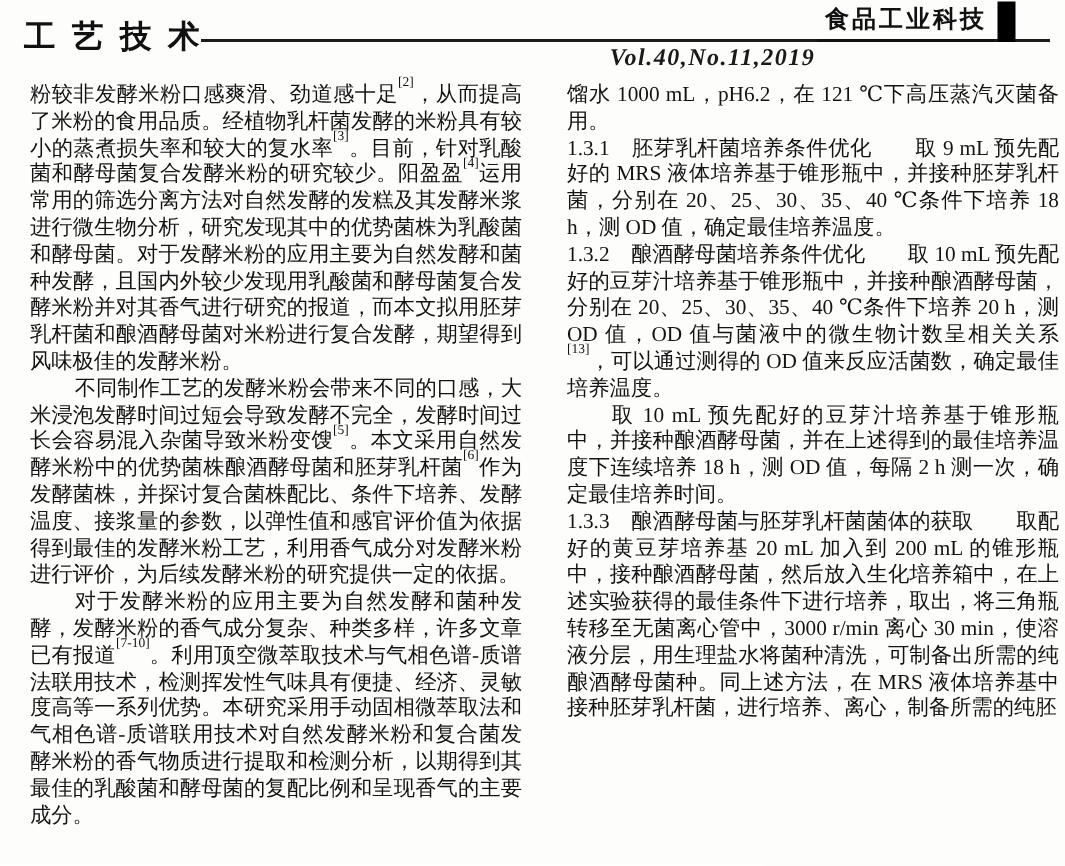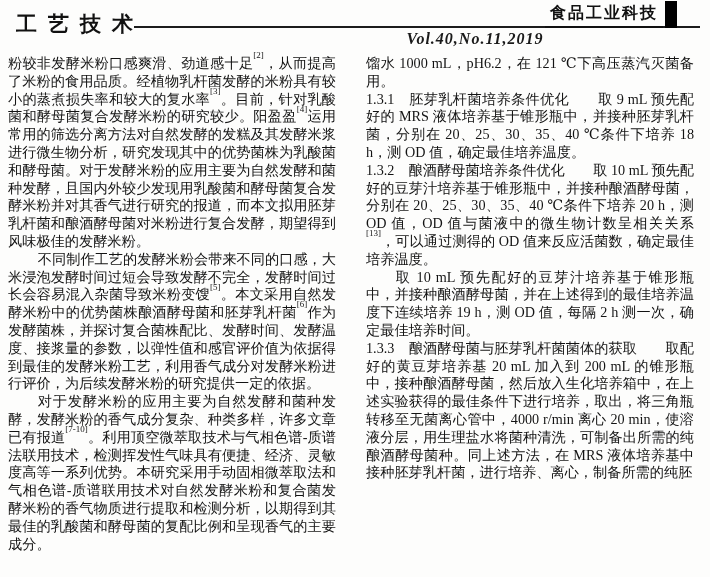--- a/index.html
+++ b/index.html
@@ -24,21 +24,21 @@
     font-size:16px; font-weight:bold; letter-spacing:2px; padding:3px 5px 2px 5px;
     border-bottom:2px solid #111; font-family:"DejaVu Serif",serif; color:#111;
   }
   .journal-logo .logo-bar { width:12px; height:27px; background:#000; margin-left:2px; }
   .vol-info {
     position:absolute; top:30px; left:360px; width:230px; text-align:center;
     font-style:italic; font-weight:bold; font-size:16px; letter-spacing:1px; color:#1a1a1a;
   }
   
   .columns {
-    position:absolute; top:55px; left:8px; width:686px;
+    position:absolute; top:55px; left:20px; width:686px;
     display:flex; gap:30px;
   }
   .column { width:336px; }
   .para {
     font-size:14.2px; line-height:17.8px; text-align:justify;
     text-justify:inter-ideograph; color:#131313;
   }
   .para.indent { text-indent:2.1em; }
   .para.heading {
     font-family:"Liberation Sans","DejaVu Sans",sans-serif;
@@ -62,25 +62,25 @@
       <span class="logo-text">食品工业科技</span>
       <span class="logo-bar"></span>
     </div>
 
     <div class="vol-info">Vol.40,No.11,2019</div>
   </header>
 
   <main class="columns">
     <section class="column" id="col-left">
         <p class="para plain"><span>粉较非发酵米粉口感爽滑、劲道感十足</span><sup class="cite">[2]</sup><span>，从而提高了米粉的食用品质。经植物乳杆菌发酵的米粉具有较小的蒸煮损失率和较大的复水率</span><sup class="cite">[3]</sup><span>。目前，针对乳酸菌和酵母菌复合发酵米粉的研究较少。阳盈盈</span><sup class="cite">[4]</sup><span>运用常用的筛选分离方法对自然发酵的发糕及其发酵米浆进行微生物分析，研究发现其中的优势菌株为乳酸菌和酵母菌。对于发酵米粉的应用主要为自然发酵和菌种发酵，且国内外较少发现用乳酸菌和酵母菌复合发酵米粉并对其香气进行研究的报道，而本文拟用胚芽乳杆菌和酿酒酵母菌对米粉进行复合发酵，期望得到风味极佳的发酵米粉。</span></p>
-        <p class="para indent"><span>不同制作工艺的发酵米粉会带来不同的口感，大米浸泡发酵时间过短会导致发酵不完全，发酵时间过长会容易混入杂菌导致米粉变馊</span><sup class="cite">[5]</sup><span>。本文采用自然发酵米粉中的优势菌株酿酒酵母菌和胚芽乳杆菌</span><sup class="cite">[6]</sup><span>作为发酵菌株，并探讨复合菌株配比、发酵时间、发酵温度、接浆量的参数，以弹性值和感官评价值为依据得到最佳的发酵米粉工艺，利用香气成分对发酵米粉进行评价，为后续发酵米粉的研究提供一定的依据。</span></p>
+        <p class="para indent"><span>不同制作工艺的发酵米粉会带来不同的口感，大米浸泡发酵时间过短会导致发酵不完全，发酵时间过长会容易混入杂菌导致米粉变馊</span><sup class="cite">[5]</sup><span>。本文采用自然发酵米粉中的优势菌株酿酒酵母菌和胚芽乳杆菌</span><sup class="cite">[6]</sup><span>作为发酵菌株，并探讨复合菌株配比、条件下培养、发酵温度、接浆量的参数，以弹性值和感官评价值为依据得到最佳的发酵米粉工艺，利用香气成分对发酵米粉进行评价，为后续发酵米粉的研究提供一定的依据。</span></p>
         <p class="para indent"><span>对于发酵米粉的应用主要为自然发酵和菌种发酵，发酵米粉的香气成分复杂、种类多样，许多文章已有报道</span><sup class="cite">[7-10]</sup><span>。利用顶空微萃取技术与气相色谱-质谱法联用技术，检测挥发性气味具有便捷、经济、灵敏度高等一系列优势。本研究采用手动固相微萃取法和气相色谱-质谱联用技术对自然发酵米粉和复合菌发酵米粉的香气物质进行提取和检测分析，以期得到其最佳的乳酸菌和酵母菌的复配比例和呈现香气的主要成分。</span></p>
       </section>
     <section class="column" id="col-right">
         <p class="para plain"><span>馏水 1000 mL，pH6.2，在 121 ℃下高压蒸汽灭菌备用。</span></p>
         <p class="para plain"><span>1.3.1　胚芽乳杆菌培养条件优化　　取 9 mL 预先配好的 MRS 液体培养基于锥形瓶中，并接种胚芽乳杆菌，分别在 20、25、30、35、40 ℃条件下培养 18 h，测 OD 值，确定最佳培养温度。</span></p>
         <p class="para plain"><span>1.3.2　酿酒酵母菌培养条件优化　　取 10 mL 预先配好的豆芽汁培养基于锥形瓶中，并接种酿酒酵母菌，分别在 20、25、30、35、40 ℃条件下培养 20 h，测 OD 值，OD 值与菌液中的微生物计数呈相关关系</span><sup class="cite">[13]</sup><span>，可以通过测得的 OD 值来反应活菌数，确定最佳培养温度。</span></p>
-        <p class="para indent"><span>取 10 mL 预先配好的豆芽汁培养基于锥形瓶中，并接种酿酒酵母菌，并在上述得到的最佳培养温度下连续培养 19 h，测 OD 值，每隔 2 h 测一次，确定最佳培养时间。</span></p>
-        <p class="para plain"><span>1.3.3　酿酒酵母菌与胚芽乳杆菌菌体的获取　　取配好的黄豆芽培养基 20 mL 加入到 200 mL 的锥形瓶中，接种酿酒酵母菌，然后放入生化培养箱中，在上述实验获得的最佳条件下进行培养，取出，将三角瓶转移至无菌离心管中，4000 r/min 离心 20 min，使溶液分层，用生理盐水将菌种清洗，可制备出所需的纯酿酒酵母菌种。同上述方法，在 MRS 液体培养基中接种胚芽乳杆菌，进行培养、离心，制备所需的纯胚</span></p>
+        <p class="para indent"><span>取 10 mL 预先配好的豆芽汁培养基于锥形瓶中，并接种酿酒酵母菌，并在上述得到的最佳培养温度下连续培养 18 h，测 OD 值，每隔 2 h 测一次，确定最佳培养时间。</span></p>
+        <p class="para plain"><span>1.3.3　酿酒酵母菌与胚芽乳杆菌菌体的获取　　取配好的黄豆芽培养基 20 mL 加入到 200 mL 的锥形瓶中，接种酿酒酵母菌，然后放入生化培养箱中，在上述实验获得的最佳条件下进行培养，取出，将三角瓶转移至无菌离心管中，3000 r/min 离心 30 min，使溶液分层，用生理盐水将菌种清洗，可制备出所需的纯酿酒酵母菌种。同上述方法，在 MRS 液体培养基中接种胚芽乳杆菌，进行培养、离心，制备所需的纯胚</span></p>
       </section>
   </main>
 
 </div>
 
 </body></html>

